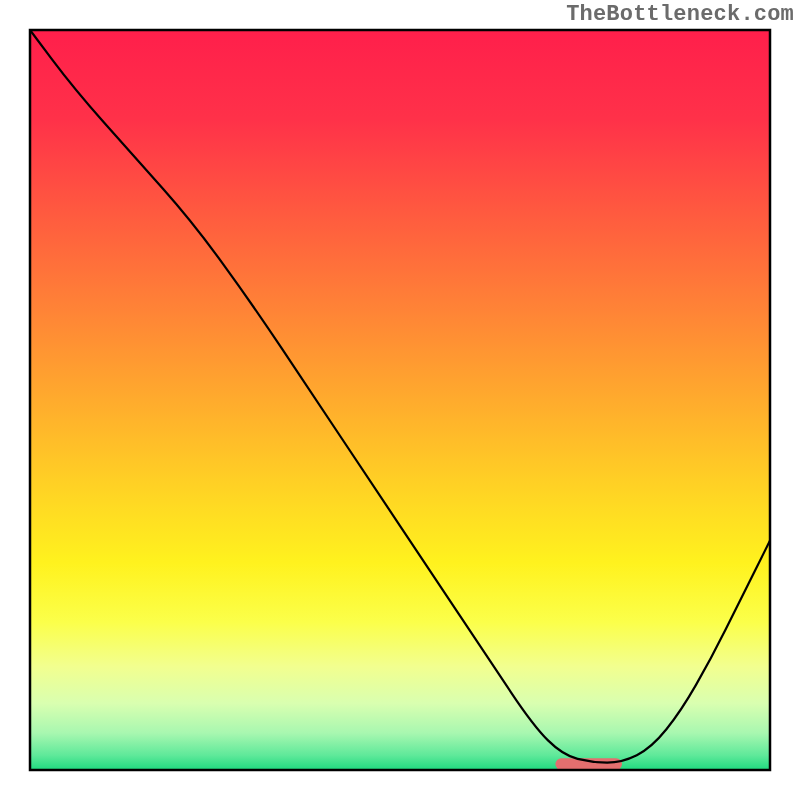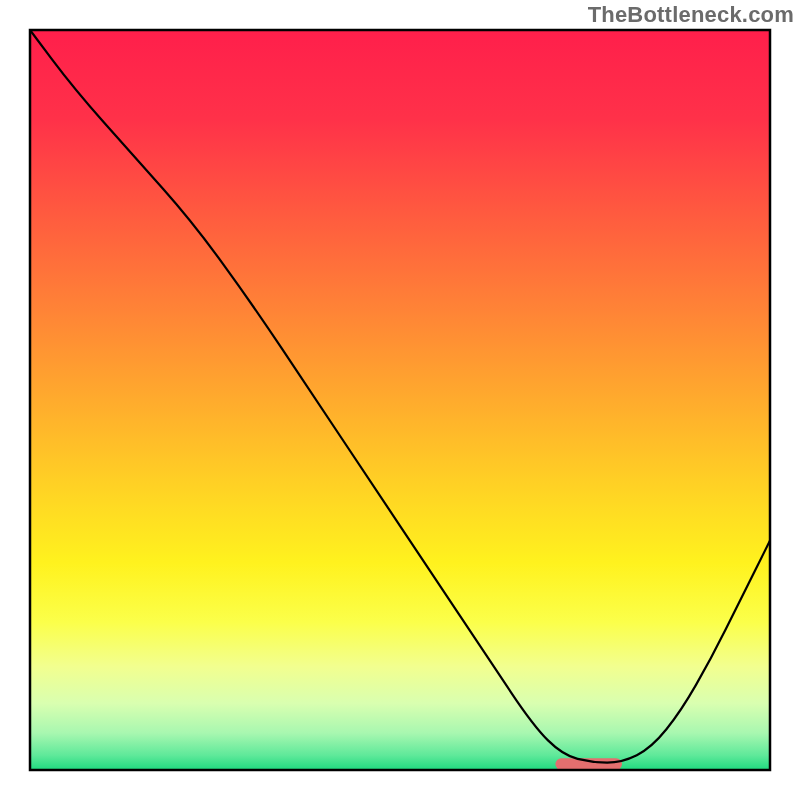--- a/index.html
+++ b/index.html
@@ -18,20 +18,21 @@
   }
   .watermark {
     position: absolute;
     top: 2px;
     right: 6px;
     font-size: 22px;
     font-weight: 600;
     color: #6b6b6b;
     letter-spacing: 0.2px;
     user-select: none;
+    font-family: Liberation Mono, monospace;
   }
   svg {
     display: block;
   }
 </style>
 </head>
 <body>
 
 <div class="wrap">
   <div class="watermark">TheBottleneck.com</div>

